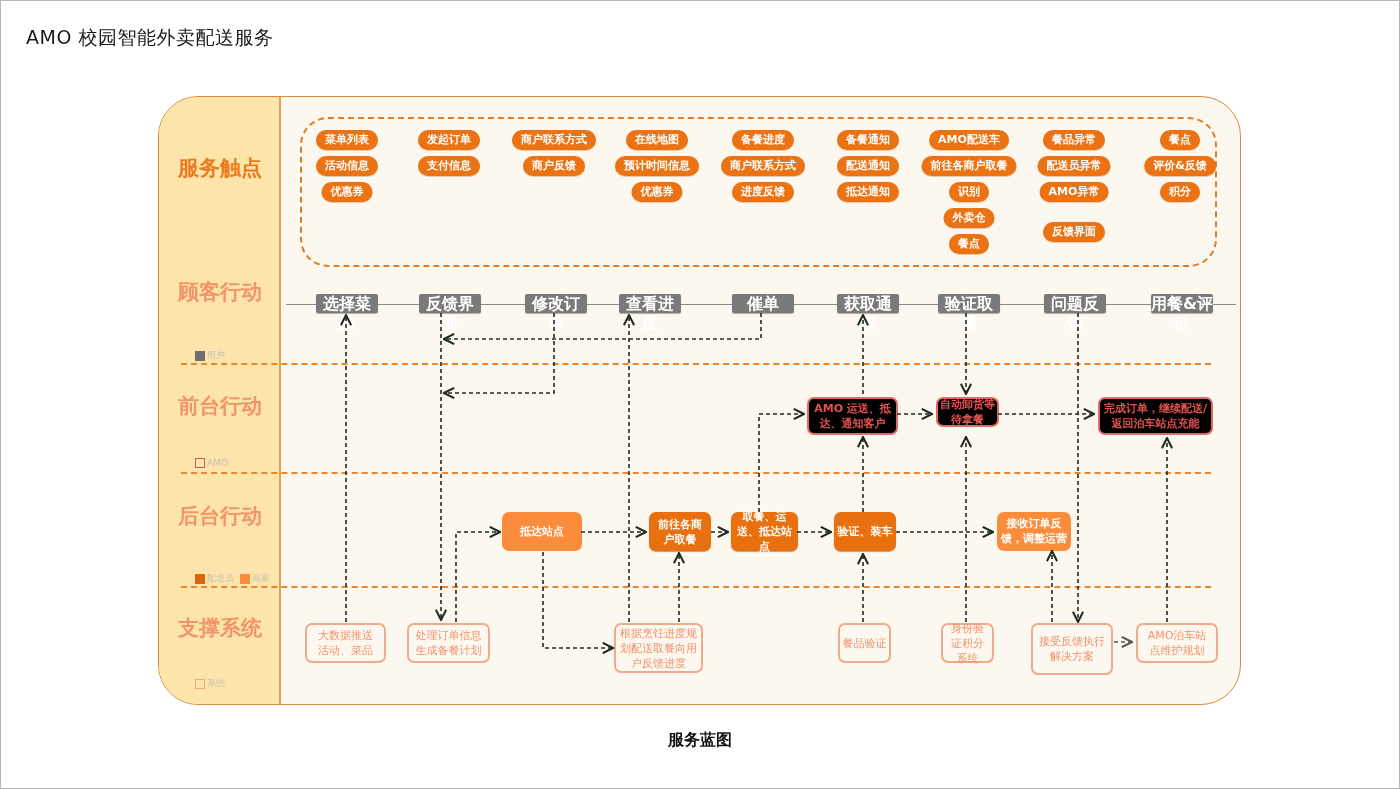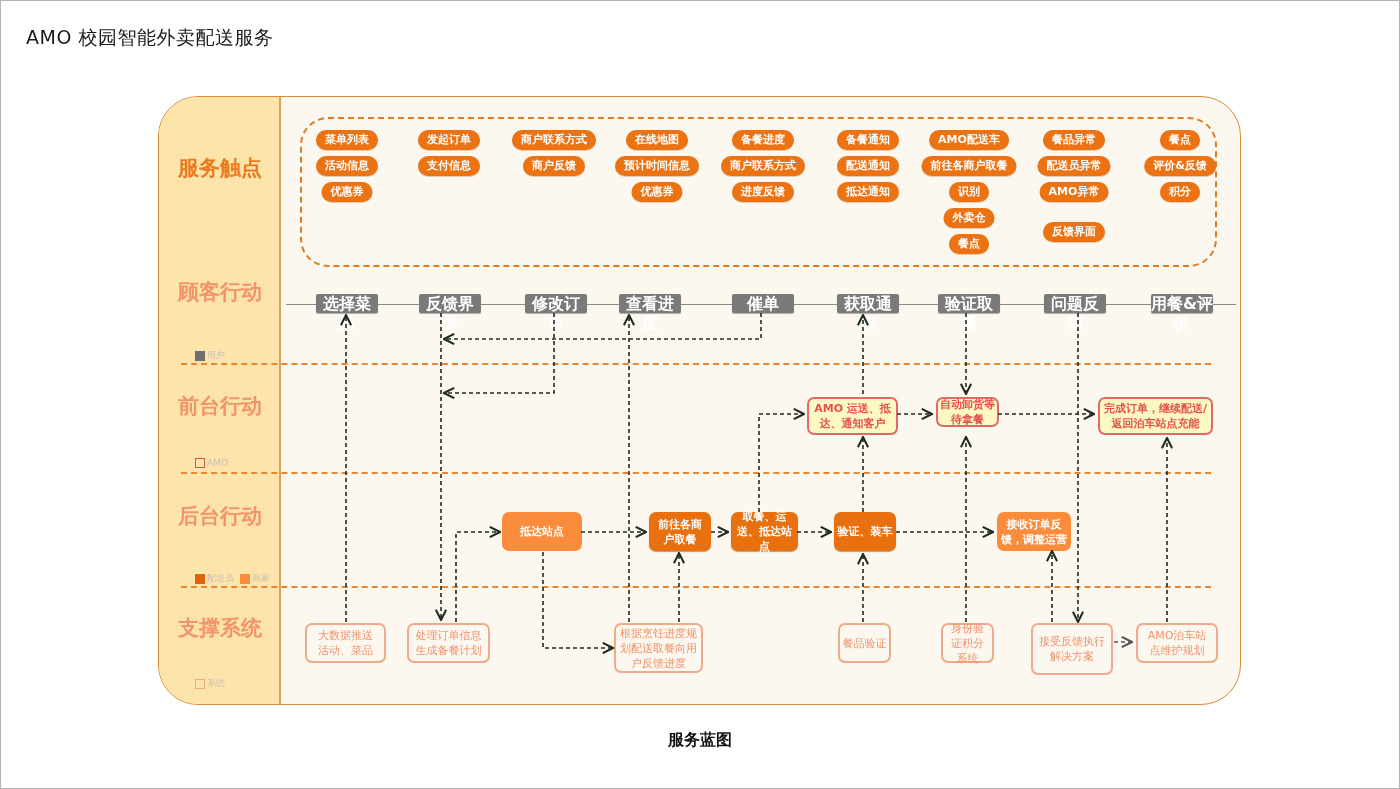--- a/index.html
+++ b/index.html
@@ -18,21 +18,21 @@
 
   .tp-box { position: absolute; left: 141px; top: 20px; width: 917px; height: 150px; border: 2px dashed #e07a23; border-radius: 28px; }
   .pill { position: absolute; height: 20px; padding: 0 9px; border-radius: 10px; background: #ec7314; color: #fff; font-size: 11px; font-weight: bold; line-height: 20px; white-space: nowrap; transform: translateX(-50%); box-shadow: 0 1px 0 rgba(150,70,0,0.25); }
 
   .hline { position: absolute; left: 127px; top: 207px; width: 950px; height: 1px; background: #8a8a8a; }
   .act { position: absolute; height: 19px; width: 62px; background: #7a7a7a; color: #fff; font-size: 16px; font-weight: bold; text-align: center; line-height: 19px; border-radius: 2px; transform: translateX(-50%); box-shadow: 0 1px 1px rgba(0,0,0,0.3); }
 
   .sep { position: absolute; left: 22px; width: 1030px; height: 0; border-top: 2px dashed #e9862f; }
 
   .box { position: absolute; display: flex; align-items: center; justify-content: center; text-align: center; font-size: 11px; font-weight: bold; line-height: 15px; border-radius: 7px; }
-  .front { border: 2px solid #e06a6a; color: #e5514f; background: #fef9c3; }
+  .front { border: 2px solid #e06a6a; color: #e5514f; background: #000000; }
   .back-dark { background: #e8700e; color: #fff; box-shadow: 0 1px 1px rgba(120,60,0,0.5); }
   .back-light { background: #fb8c3c; color: #fff; }
   .sys { border: 2px solid #f0a98a; color: #f0916b; background: #fdf8ef; font-weight: normal; }
 
   svg.conn { position: absolute; left: 0; top: 0; width: 1400px; height: 789px; pointer-events: none; }
 </style>
 </head>
 <body>
 
 <div class="frame"></div>
@@ -115,21 +115,21 @@
   <div class="sep" style="top:489px;"></div>
 
   <div class="box front" style="left:648px;top:300px;width:91px;height:38px;">AMO 运送、抵达、通知客户</div>
   <div class="box front" style="left:777px;top:300px;width:63px;height:30px;">自动卸货等待拿餐</div>
   <div class="box front" style="left:939px;top:300px;width:115px;height:38px;">完成订单，继续配送/返回泊车站点充能</div>
 
   <div class="box back-light" style="left:343px;top:415px;width:80px;height:39px;">抵达站点</div>
   <div class="box back-dark" style="left:490px;top:415px;width:62px;height:39px;padding:0 4px;">前往各商户取餐</div>
   <div class="box back-dark" style="left:572px;top:415px;width:67px;height:39px;padding:0 3px;">取餐、运送、抵达站点</div>
   <div class="box back-dark" style="left:675px;top:415px;width:62px;height:39px;">验证、装车</div>
-  <div class="box back-light" style="left:838px;top:415px;width:74px;height:39px;padding:0 4px;">接收订单反馈，调整运营</div>
+  <div class="box back-light" style="left:838px;top:415px;width:74px;height:39px;padding:0 4px;font-family:Liberation Mono, monospace;">接收订单反馈，调整运营</div>
 
   <div class="box sys" style="left:146px;top:526px;width:81px;height:40px;padding:0 6px;">大数据推送活动、菜品</div>
   <div class="box sys" style="left:248px;top:526px;width:83px;height:40px;padding:0 6px;">处理订单信息生成备餐计划</div>
   <div class="box sys" style="left:455px;top:526px;width:89px;height:50px;padding:0 4px;">根据烹饪进度规划配送取餐向用户反馈进度</div>
   <div class="box sys" style="left:679px;top:526px;width:53px;height:40px;">餐品验证</div>
   <div class="box sys" style="left:782px;top:526px;width:53px;height:40px;padding:0 4px;">身份验证积分系统</div>
   <div class="box sys" style="left:872px;top:526px;width:82px;height:52px;padding:0 4px;">接受反馈执行解决方案</div>
   <div class="box sys" style="left:977px;top:526px;width:82px;height:40px;padding:0 6px;">AMO泊车站点维护规划</div>
 </div>
 

